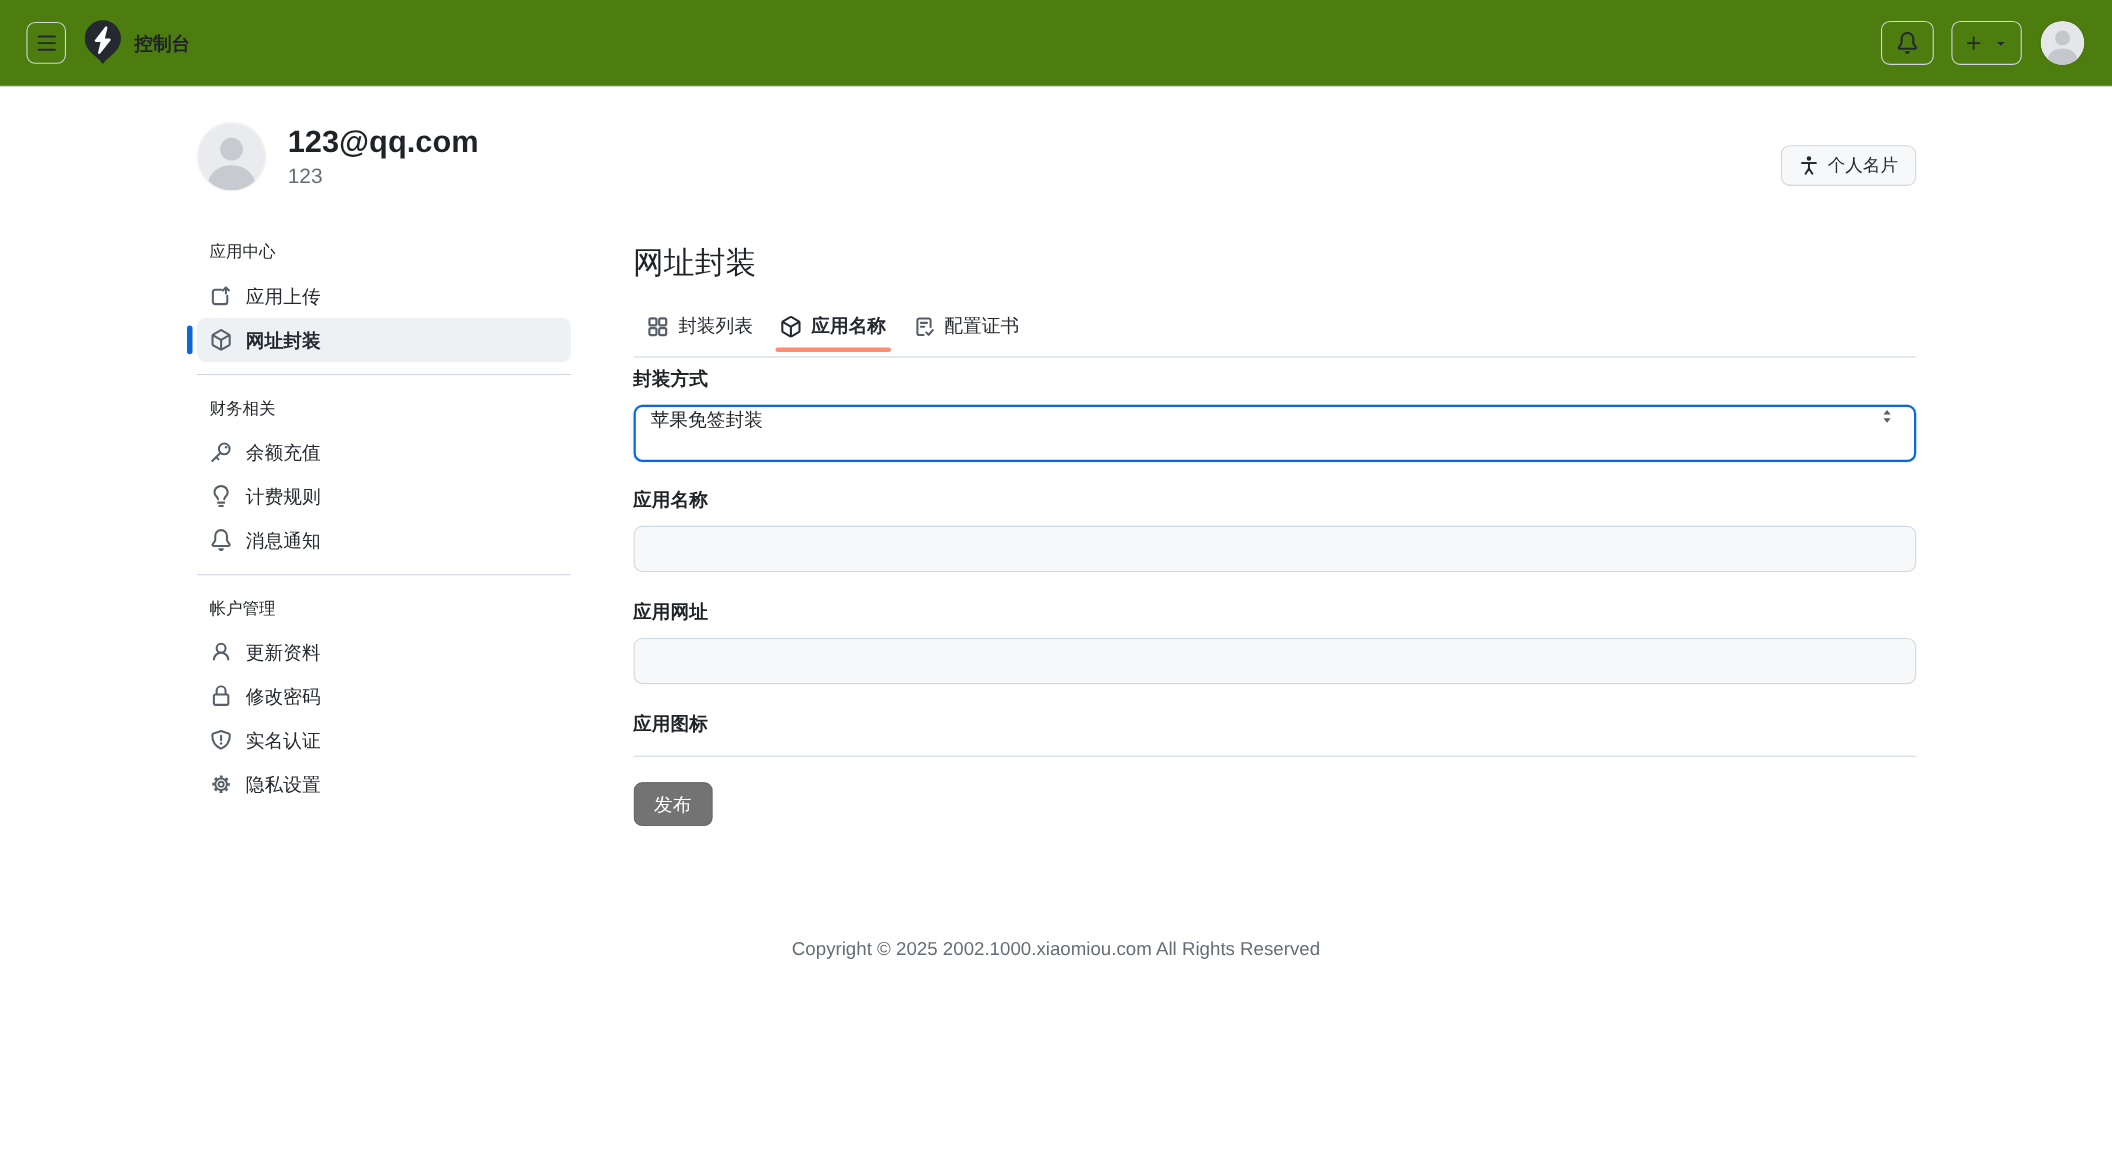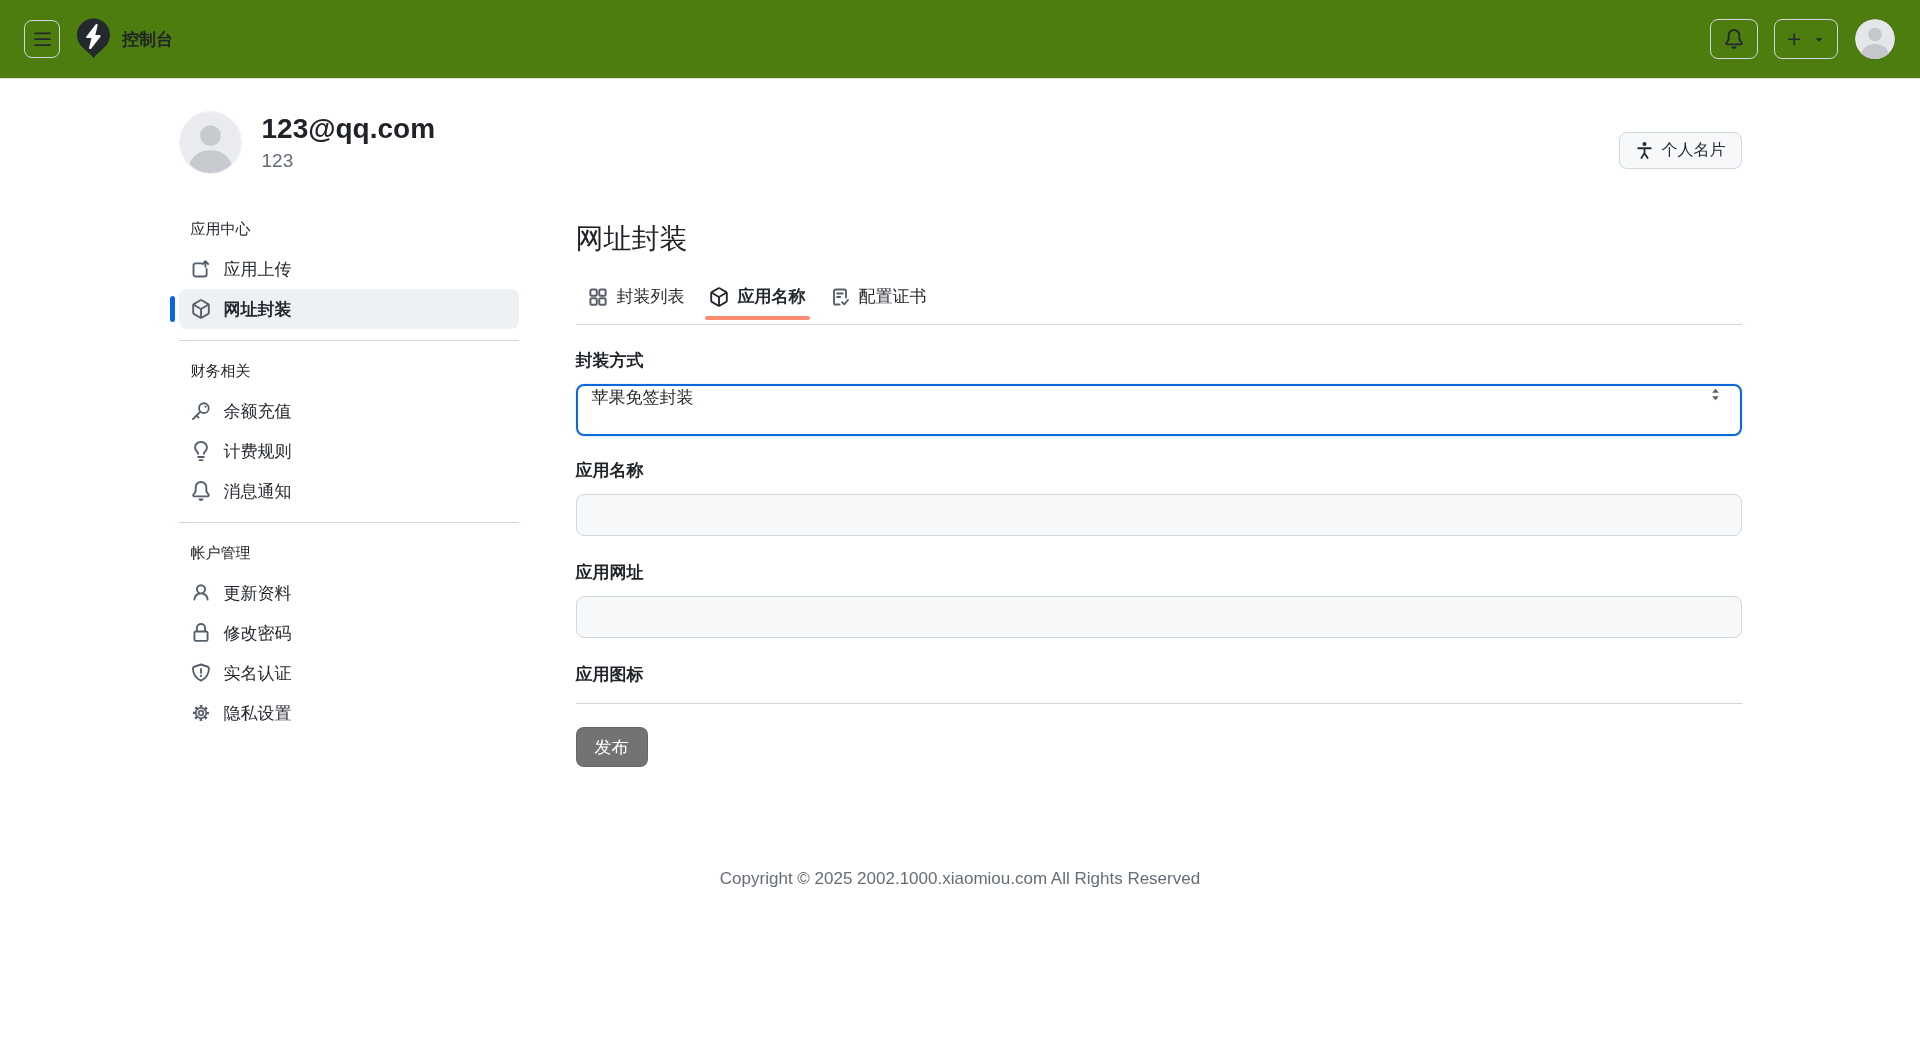--- a/index.html
+++ b/index.html
@@ -78,21 +78,21 @@
     font-size: 17px; color: #24292f; cursor: pointer; position: relative; text-decoration: none; text-align: center;
   }
   .tab .tab-ic { color: #57606a; }
   .tab.active { font-weight: 700; }
   .tab.active .tab-ic { color: #24292f; }
   .tab.active::after {
     content: ""; position: absolute; left: 8px; right: 8px; bottom: 4px;
     height: 4px; border-radius: 2px; background: #fd8c73;
   }
 
-  .pack-form { margin-top: 24px; }
+  .pack-form { margin-top: 8px; }
   .form-label { display:block; font-weight: 700; font-size: 17px; margin-bottom: 12px; color:#1f2328; }
   .select-box {
     height: 52px; width: 100%; border: 2px solid #0969da; border-radius: 8px;
     background: #fff; display: flex; align-items: flex-start; justify-content: space-between;
     padding: 0 16px 0 14px; margin-bottom: 23px; cursor: pointer;
     box-shadow: 0 0 0 1px rgba(9,105,218,0.08);
   }
   .select-box .stepper { color: #57606a; }
   .text-input {
     width: 100%; height: 42px; background: #f6f8fa; border: 1px solid #d0d7de;

